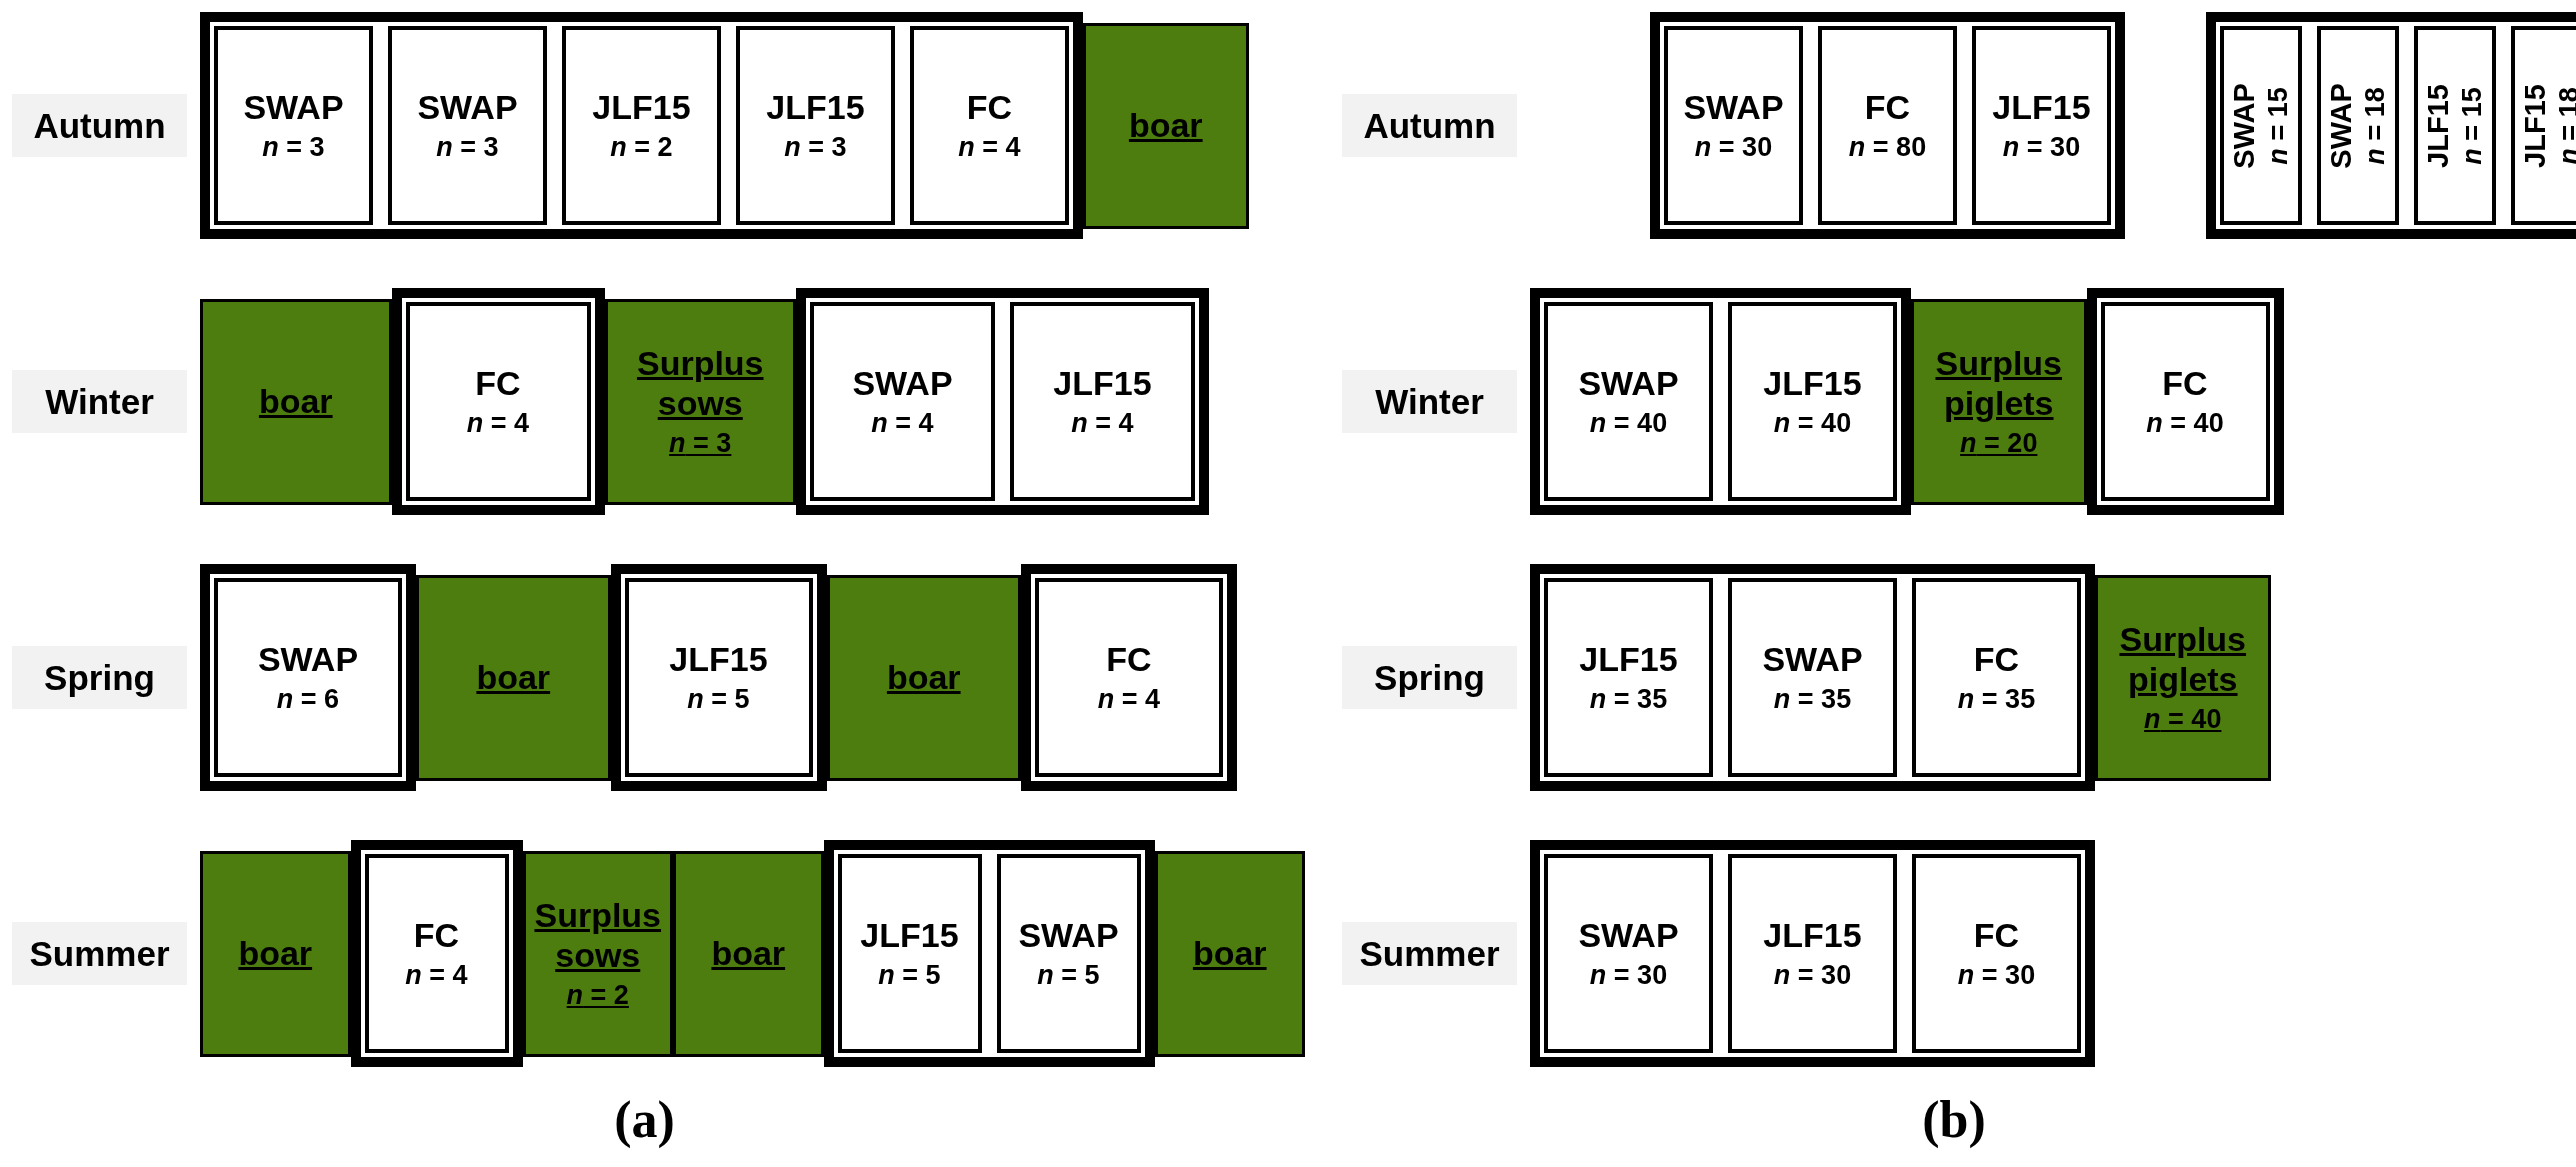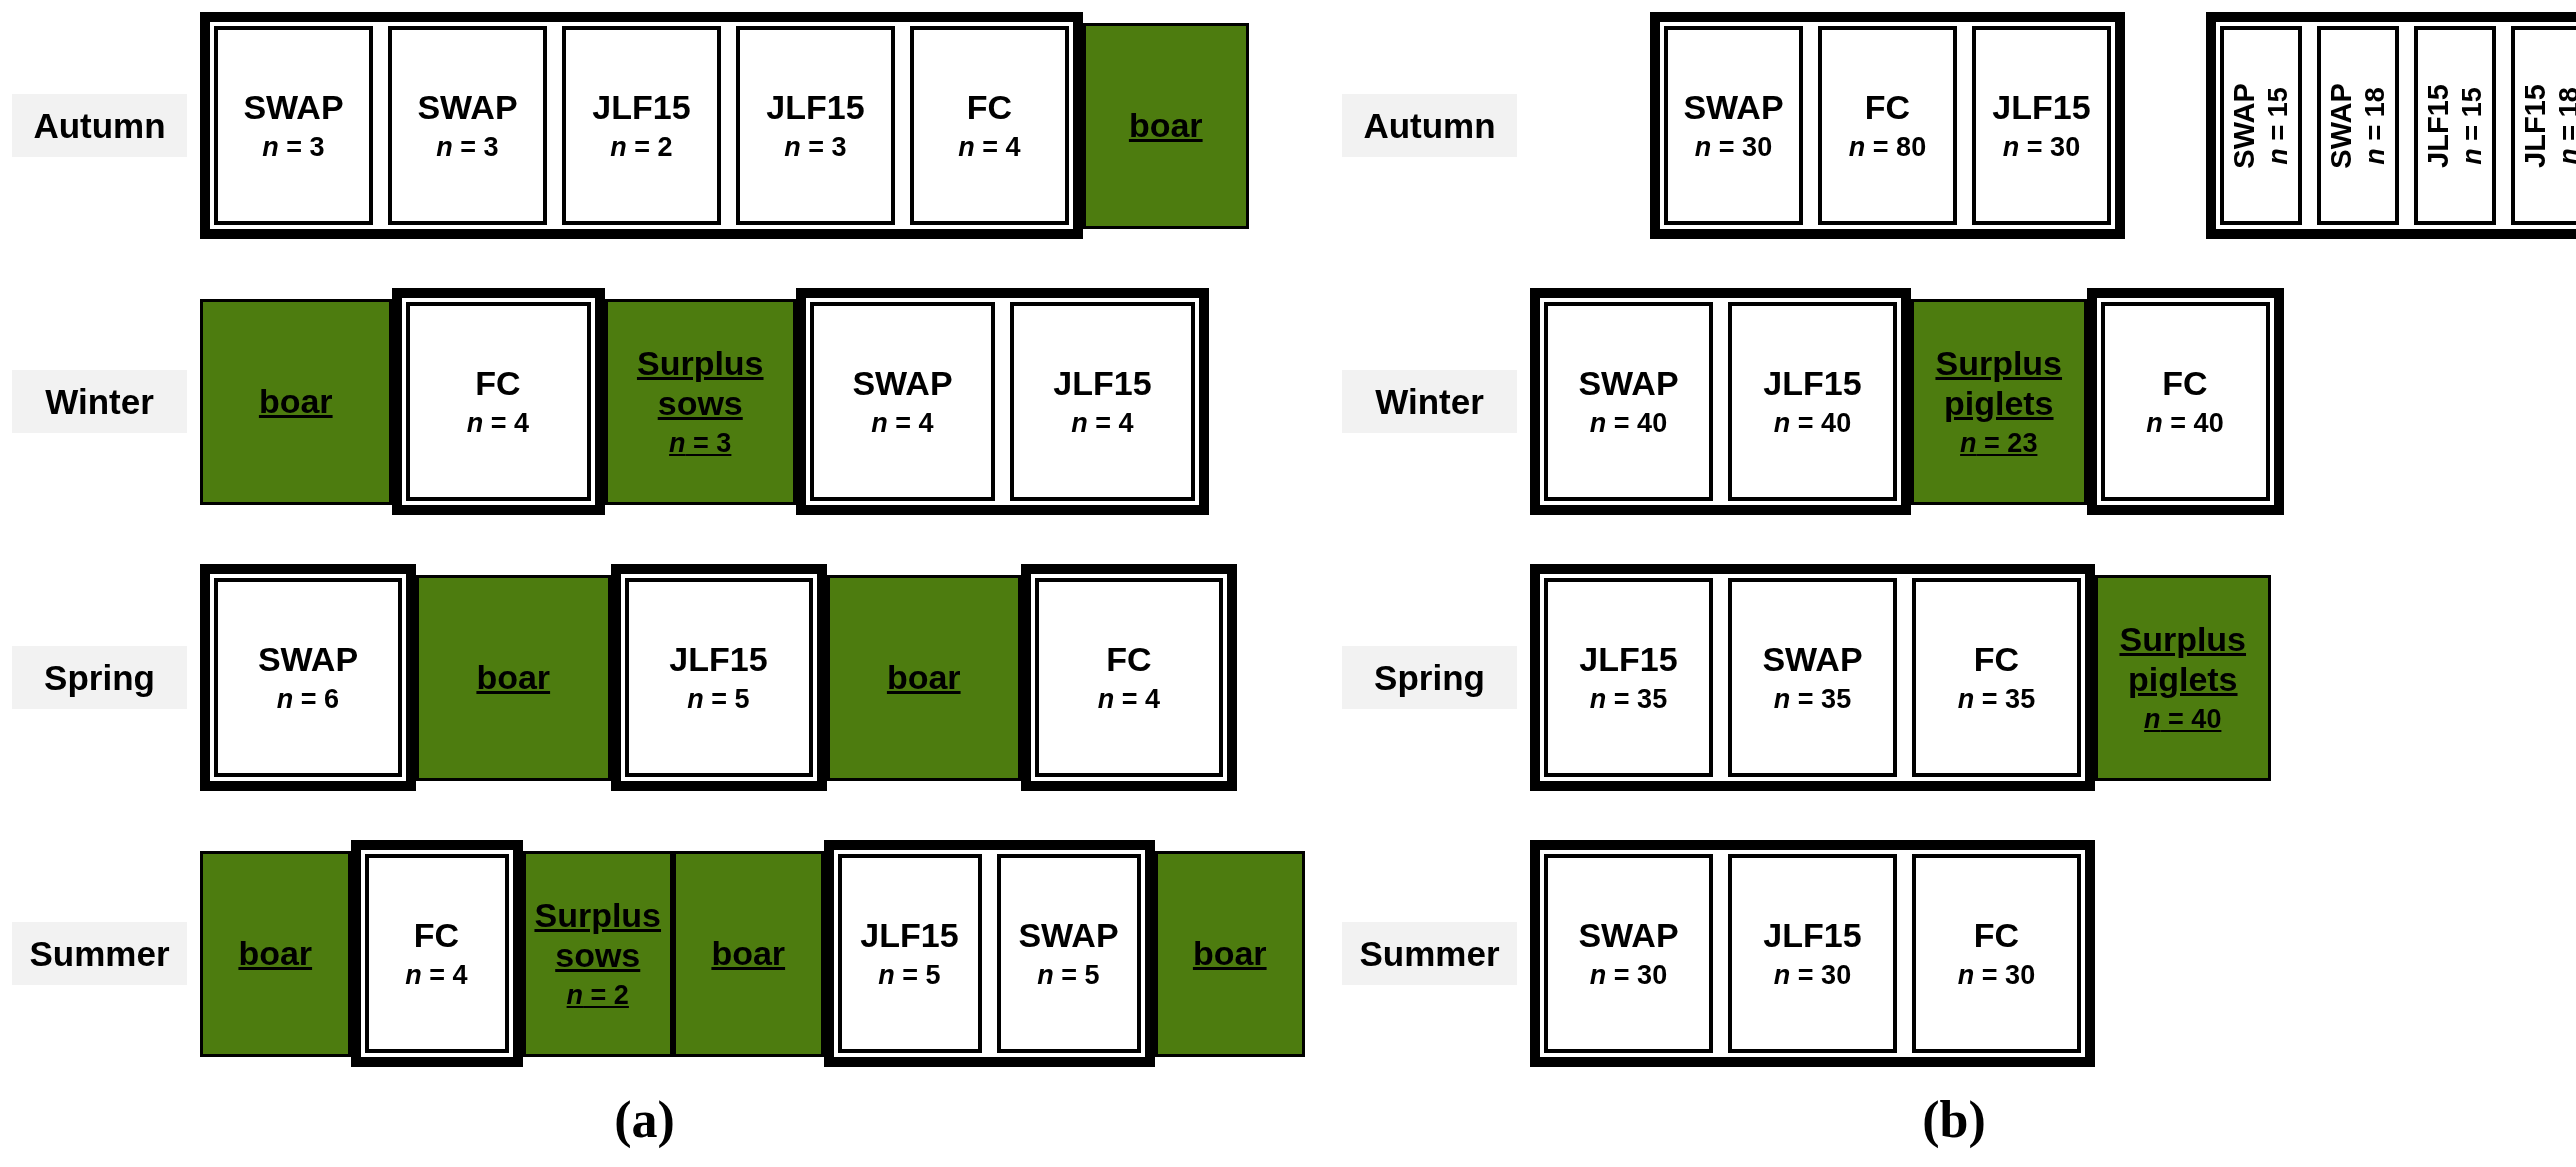--- a/index.html
+++ b/index.html
@@ -251,21 +251,21 @@
               <div class="nline"><i>n</i><span> = 40</span></div>
             </div>
             <div class="cell">
               <div class="label">JLF15</div>
               <div class="nline"><i>n</i><span> = 40</span></div>
             </div>
           </div>
           <div class="box-thin">
             <div class="label">Surplus
 piglets</div>
-            <div class="nline"><i>n</i><span> = 23</span></div>
+            <div class="nline"><i>n</i><span> = 20</span></div>
           </div>
           <div class="group">
             <div class="cell">
               <div class="label">FC</div>
               <div class="nline"><i>n</i><span> = 40</span></div>
             </div>
           </div>
         </div>
       </div>
       <div class="row row-spring">

